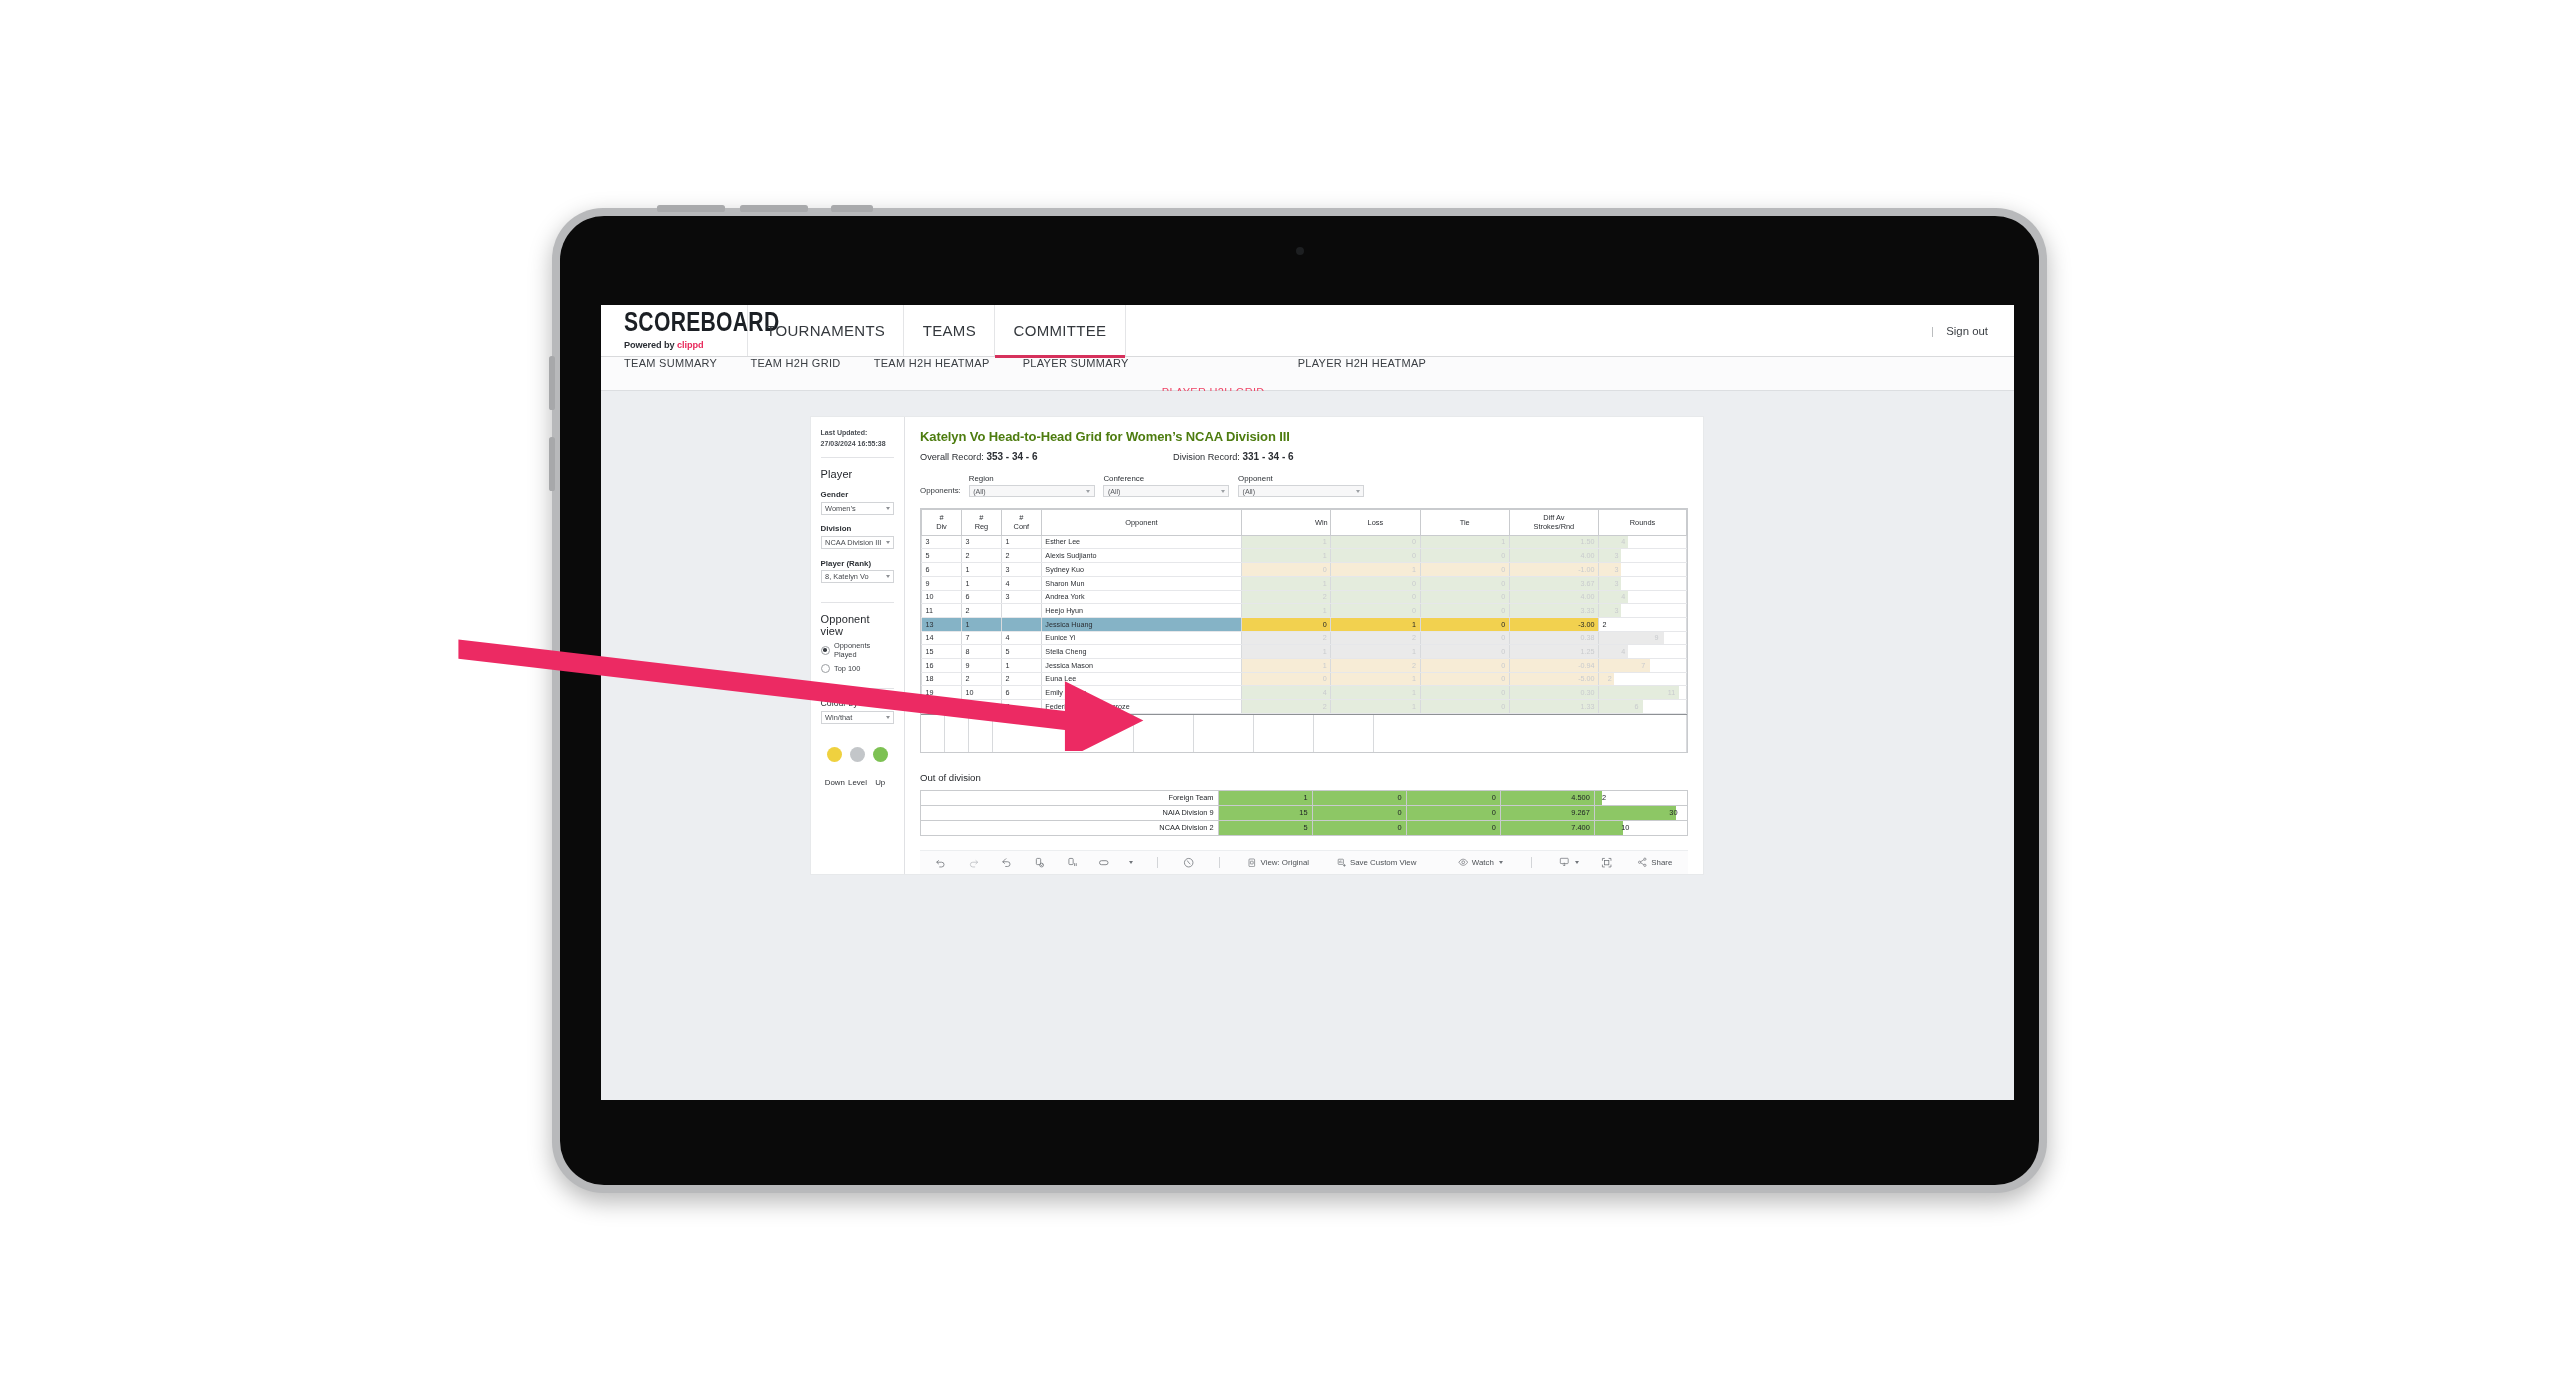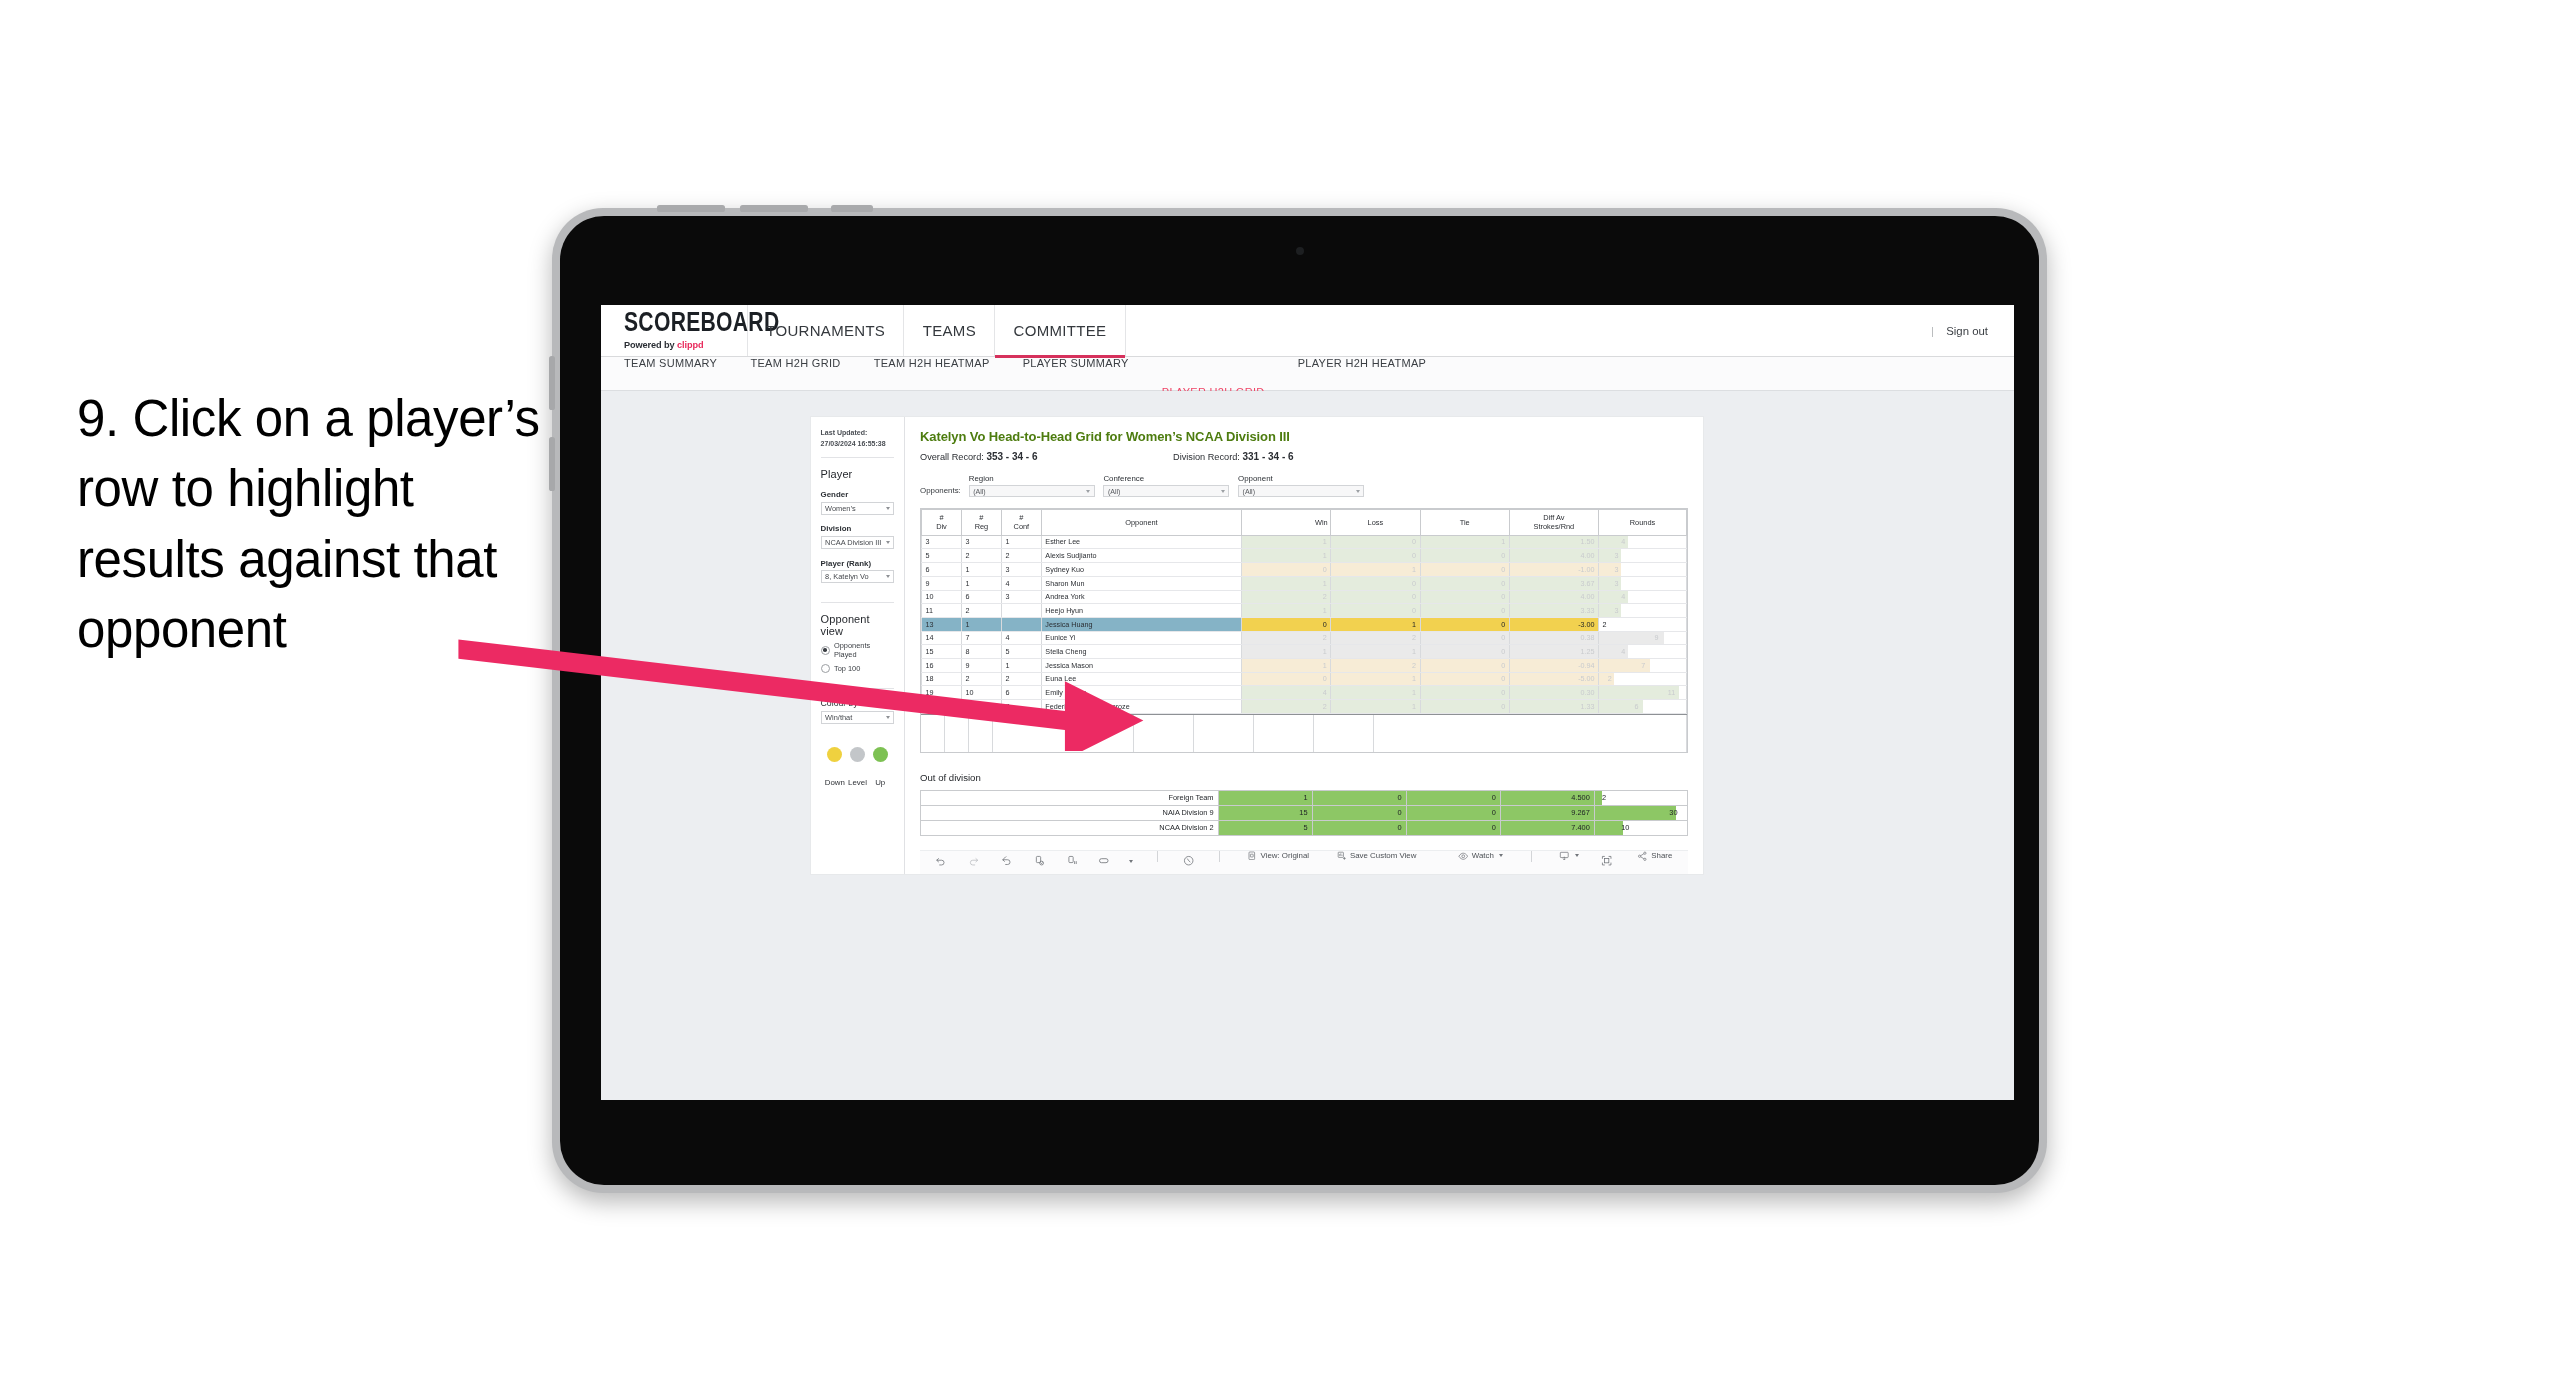--- a/index.html
+++ b/index.html
@@ -445,21 +445,21 @@
   .ood-name { text-align: right; width: 208px; background: #ffffff; }
   .ood-val  { text-align: right; background: #8dc765; width: 59px; }
   .ood-rnd  { text-align: left; position: relative; width: 58px; }
   .ood-bar { position: absolute; left: 0; top: 0; bottom: 0; background: #8dc765; }
 
   
   #toolbar {
     margin-top: 14px;
     height: 23.6px;
     display: flex;
-    align-items: flex-start;
+    align-items: center;
     background: #fbfbfc;
     border-top: 0.9px solid #eceef0;
     padding-left: 10.5px;
     gap: 12px;
     color: #5c6064;
   }
   .tb-icon {
     width: 21px; height: 21px;
     display: flex; align-items: center; justify-content: center;
     cursor: pointer;
@@ -485,21 +485,20 @@
   }
   #tb-spacer { flex: 1; }
 
   svg { display: block; }
 </style>
 </head>
 <body>
 
 <div id="stage">
 
-  <div id="instruction">9. Click on a player’s row to highlight results against that opponent</div>
 
   <div id="tablet">
     <div class="edge-btn" style="left:105px;width:68px;"></div>
     <div class="edge-btn" style="left:188px;width:68px;"></div>
     <div class="edge-btn" style="left:279px;width:42px;"></div>
     <div class="side-btn" style="top:148px;height:54px;"></div>
     <div class="side-btn" style="top:229px;height:54px;"></div>
     <div id="tablet-inner">
       <div id="cam-dot"></div>
     </div>

